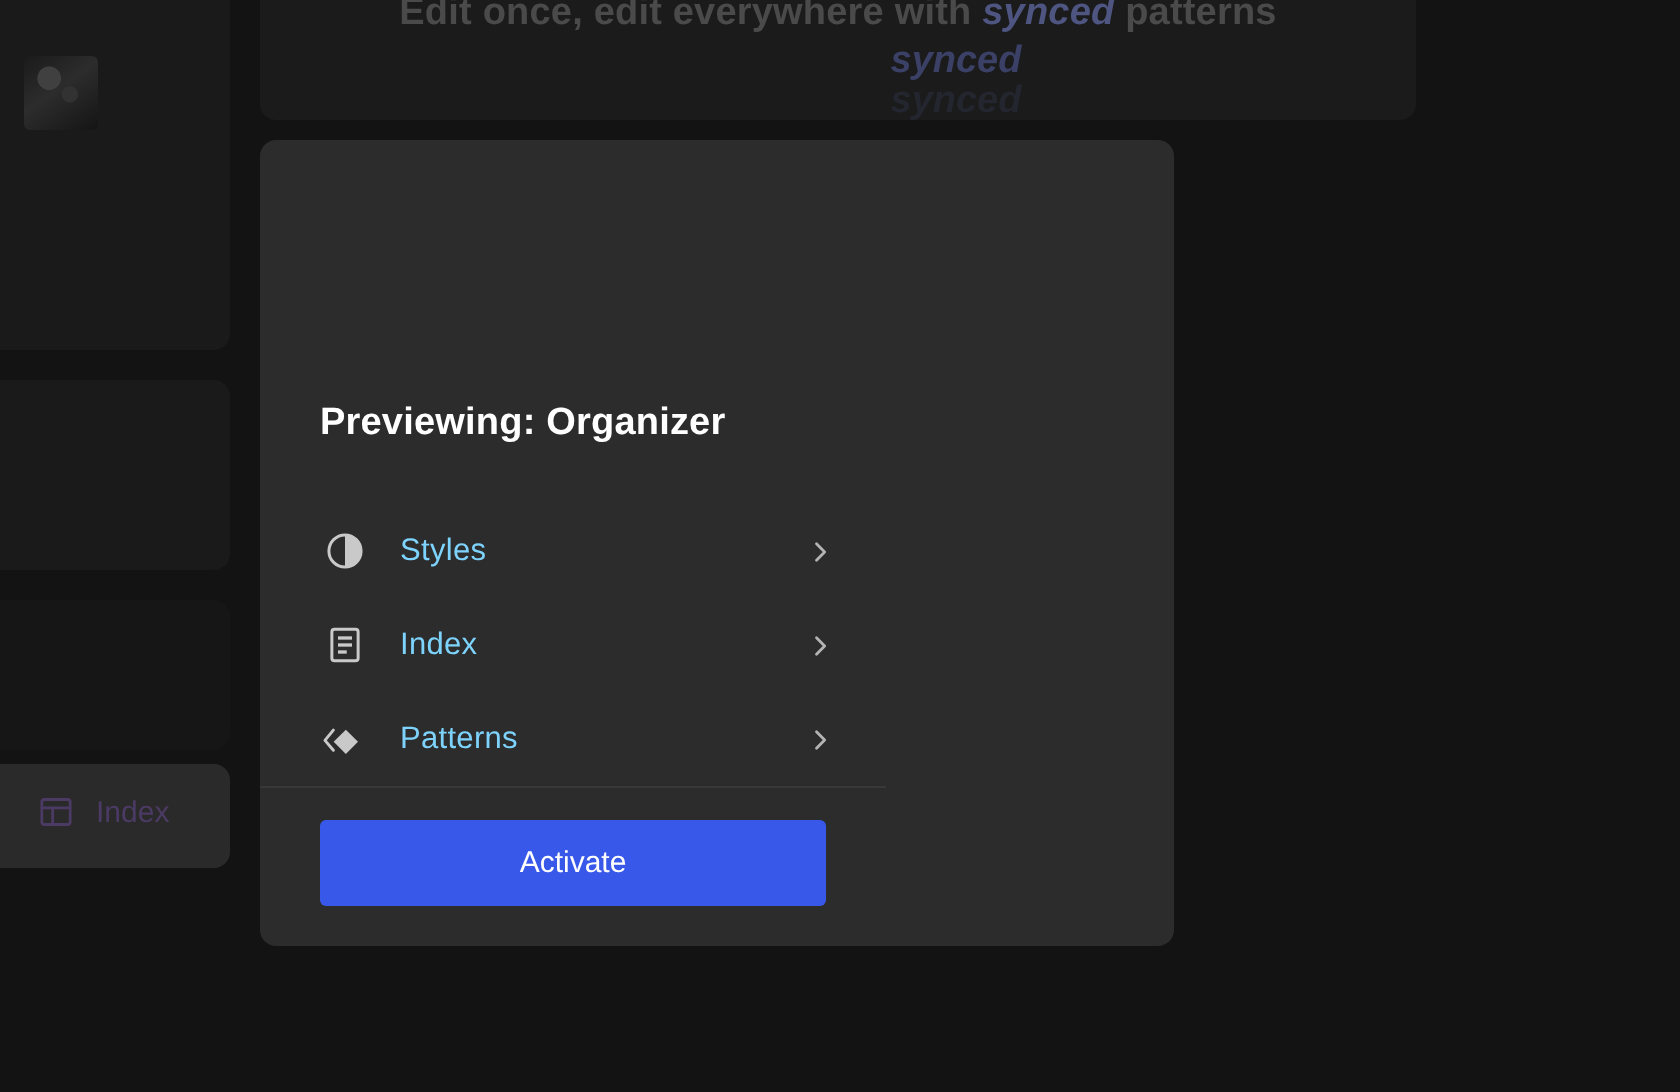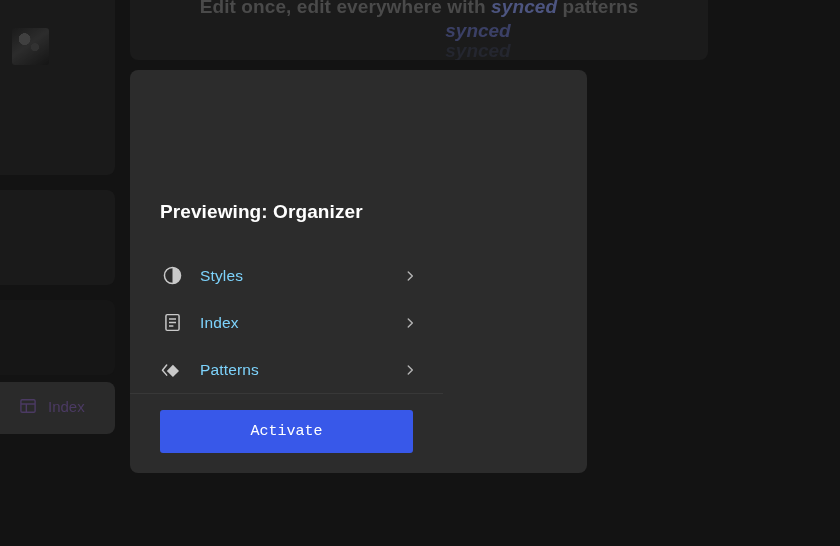--- a/index.html
+++ b/index.html
@@ -171,21 +171,21 @@
     padding: 16px 30px 20px 30px;
   }
   .activate-btn {
     display: block;
     width: 100%;
     border: none;
     border-radius: 3px;
     background: #3858e9;
     color: #ffffff;
     font-size: 15px;
-    font-family: Liberation Mono, monospace;
+    font-family: Liberation Sans, sans-serif;
     padding: 13px 0;
     cursor: pointer;
   }
 
   
   .preview {
     flex: 1 1 auto;
     position: relative;
     background: #2c2c2c;
     overflow: hidden;

